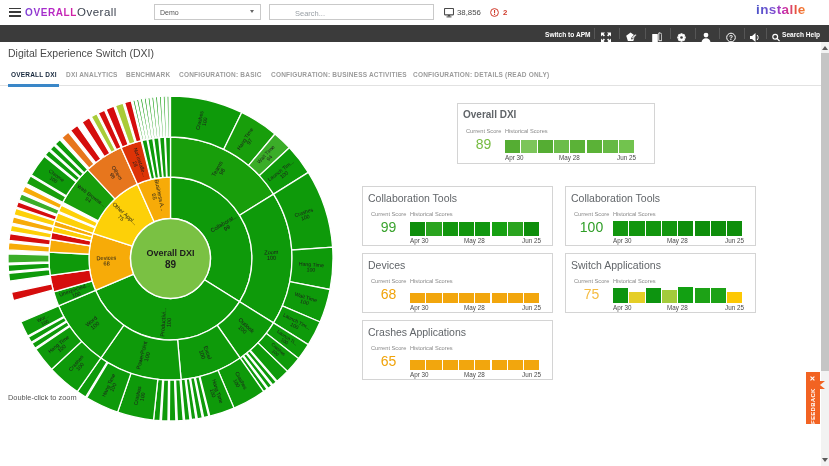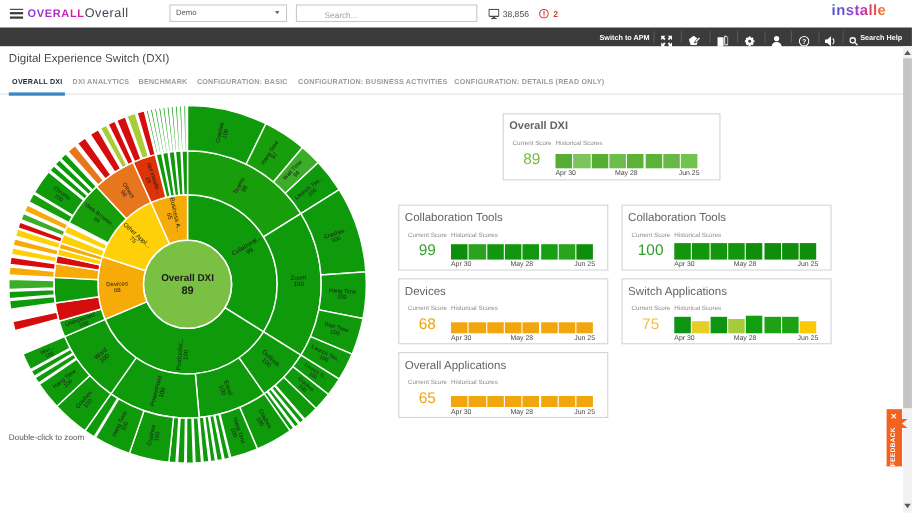--- a/index.html
+++ b/index.html
@@ -367,21 +367,21 @@
     <div class="bar" style="left:65.2px; width:15.3px; height:16px; background:#12a012;"></div>
     <div class="bar" style="left:81.5px; width:15.3px; height:15px; background:#1da216;"></div>
     <div class="bar" style="left:97.8px; width:15.3px; height:15px; background:#1da216;"></div>
     <div class="bar" style="left:114.1px; width:15.3px; height:11px; background:#fdc804;"></div>
   </div>
   <div class="dt" style="left:47px; top:50px;">Apr 30</div>
   <div class="dt" style="left:101px; top:50px;">May 28</div>
   <div class="dt" style="left:159px; top:50px;">Jun 25</div>
 </div>
 <div class="card" style="left:362px; top:320px; width:191px; height:60px;">
-  <div class="title" style="font-size:10.5px;">Overall Applications</div>
+  <div class="title" style="font-size:10.5px;">Crashes Applications</div>
   <div class="cslabel" style="left:8px; top:24px;">Current Score</div>
   <div class="hslabel" style="left:47px; top:24px;">Historical Scores</div>
   <div class="score" style="left:10px; top:32px; width:31px; text-align:center; color:#f0a30a;">65</div>
   <div class="bars" style="left:47px; top:33px; width:130.4px; height:16px;">
     <div class="bar" style="left:0.0px; width:15.3px; height:10px; background:#f2a60d;"></div>
     <div class="bar" style="left:16.3px; width:15.3px; height:10px; background:#f2a60d;"></div>
     <div class="bar" style="left:32.6px; width:15.3px; height:10px; background:#f2a60d;"></div>
     <div class="bar" style="left:48.9px; width:15.3px; height:10px; background:#f2a60d;"></div>
     <div class="bar" style="left:65.2px; width:15.3px; height:10px; background:#f2a60d;"></div>
     <div class="bar" style="left:81.5px; width:15.3px; height:10px; background:#f2a60d;"></div>

